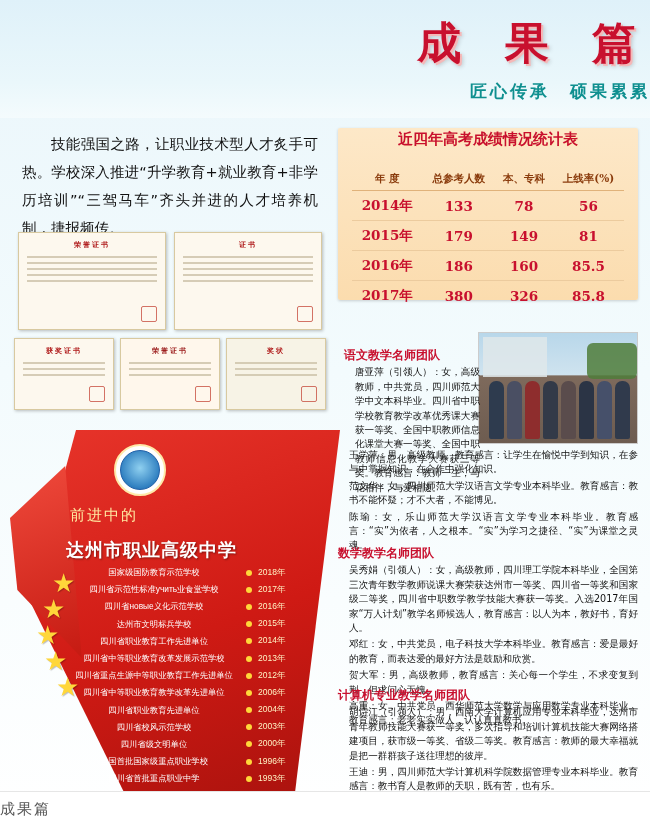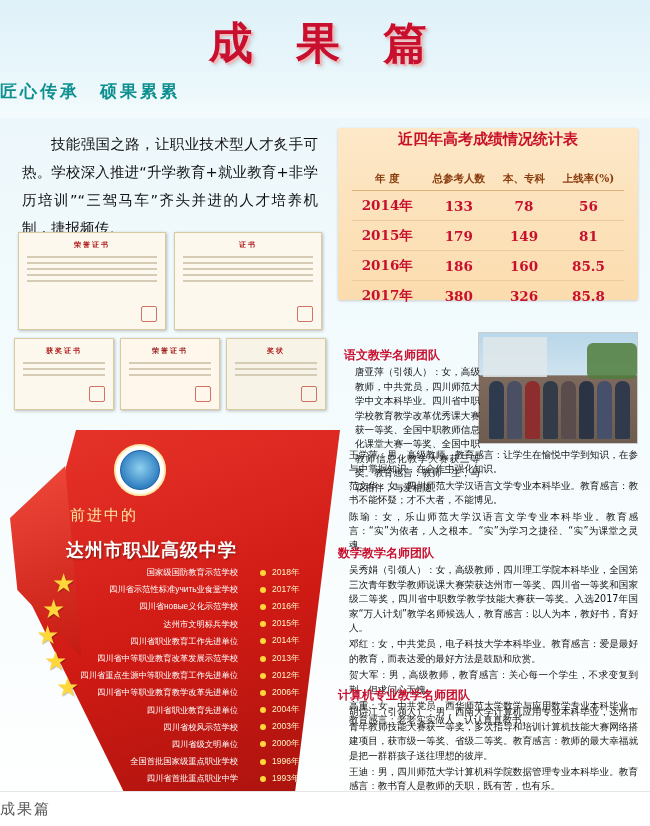--- a/index.html
+++ b/index.html
@@ -25,33 +25,33 @@
   .header-band {
     position: absolute;
     left: 0; top: 0;
     width: 650px; height: 118px;
     background: linear-gradient(180deg, #dff1f9 0%, #eaf7fb 70%, #f4fbfd 100%);
   }
   .main-title {
     position: absolute;
     left: 0; top: 14px;
     width: 650px;
-    text-align: center;
+    text-align: right;
     font-family: "DejaVu Serif", serif;
     font-size: 44px;
     font-weight: bold;
     letter-spacing: 14px;
     color: #c8102e;
     text-shadow: 2px 2px 0 #f5b8b8, 3px 3px 4px rgba(0,0,0,0.18);
   }
   .sub-title {
     position: absolute;
     left: 0; top: 80px;
     width: 650px;
-    text-align: left;
+    text-align: right;
     font-family: "DejaVu Serif", serif;
     font-size: 17px;
     font-weight: bold;
     letter-spacing: 3px;
     color: #0e8f8f;
   }
   
   .intro {
     position: absolute;
     left: 22px; top: 130px;
@@ -211,22 +211,22 @@
   .honor-row {
     display: flex;
     align-items: center;
     height: 17.2px;
     font-size: 8.3px;
     color: #ffffff;
     white-space: nowrap;
   }
   .honor-row .name {
     width: 168px;
-    text-align: right;
-    padding-right: 22px;
+    text-align: center;
+    padding-right: 8px;
     letter-spacing: 0px;
   }
   .honor-row .dot {
     width: 6px; height: 6px;
     border-radius: 50%;
     background: #ffd73a;
     flex: 0 0 auto;
     margin-right: 6px;
   }
   .honor-row .year {

